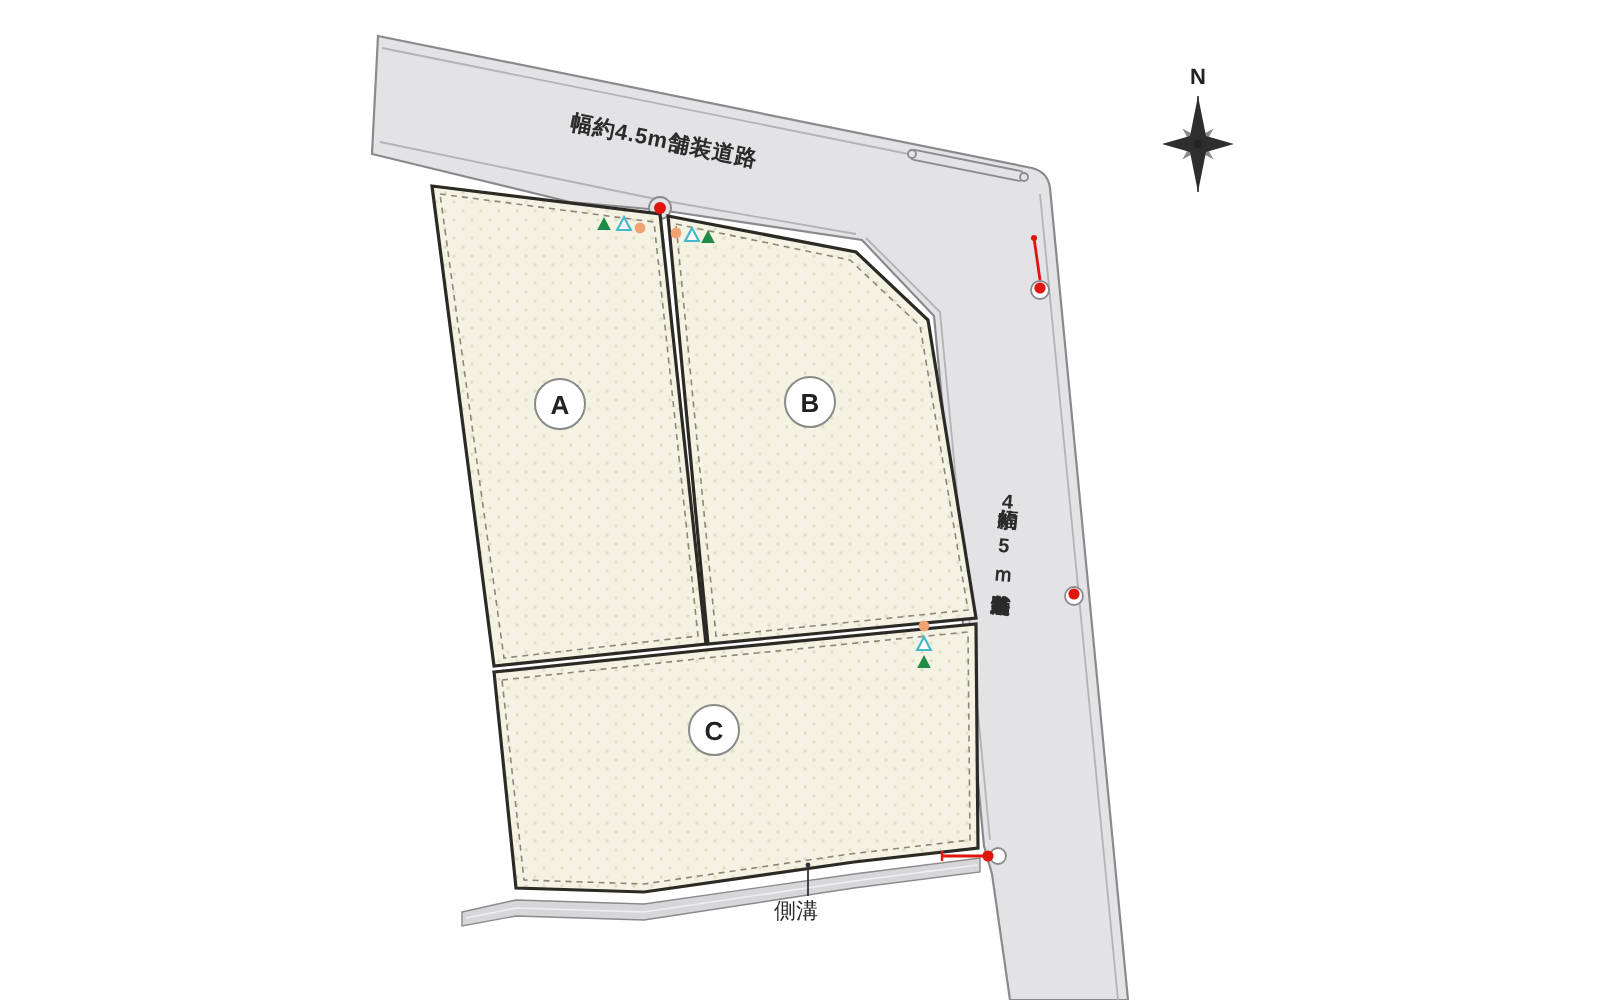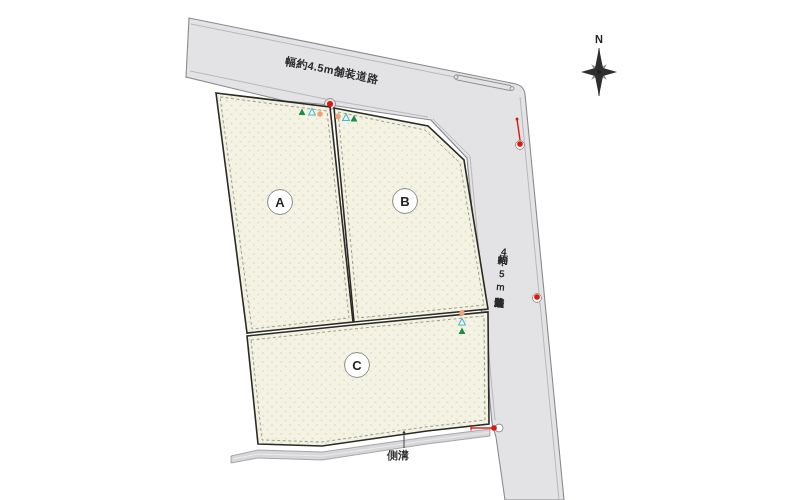--- a/index.html
+++ b/index.html
@@ -5,21 +5,21 @@
   html,body{margin:0;padding:0;background:#fff;}
   body{font-family:"Liberation Sans","DejaVu Sans",sans-serif;}
   #stage{position:relative;width:800px;height:500px;background:#fff;overflow:hidden;}
   #plan-svg{position:absolute;left:0;top:0;}
   .lbl{position:absolute;color:#2b2b2b;white-space:nowrap;}
   .road-lbl-top{left:266px;top:63px;width:132px;font-size:11px;font-weight:bold;
     letter-spacing:.4px;text-align:center;transform:rotate(11.5deg);transform-origin:center;}
   .road-lbl-right{left:492px;top:246px;height:108px;font-size:10px;font-weight:bold;
     writing-mode:vertical-rl;text-orientation:upright;letter-spacing:0px;
     transform:rotate(5deg);transform-origin:center;}
-  .gutter-lbl{left:387px;top:448px;font-size:11px;font-weight:bold;}
+  .gutter-lbl{left:387px;top:448px;font-size:11px;font-weight:normal;}
   .north-lbl{left:591px;top:33px;width:16px;text-align:center;font-size:11px;font-weight:bold;color:#222;}
   .plot-badge{position:absolute;width:24px;height:24px;border-radius:50%;
     background:#fff;border:1.2px solid #8a8a86;display:flex;align-items:center;justify-content:center;
     font-size:13px;font-weight:bold;color:#222;}
   .badge-a{left:267px;top:189px;}
   .badge-b{left:392px;top:188px;}
   .badge-c{left:344px;top:352px;}
 </style>
 </head>
 <body>

